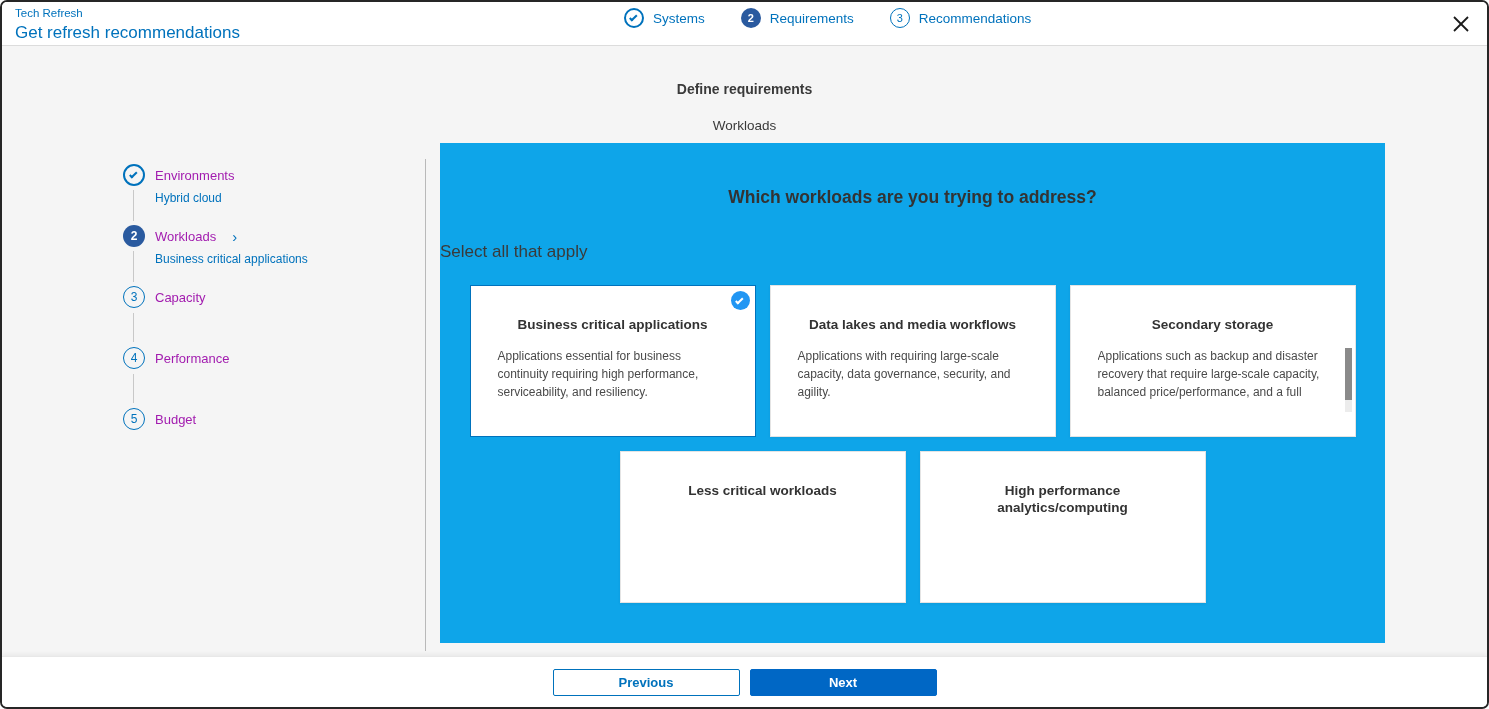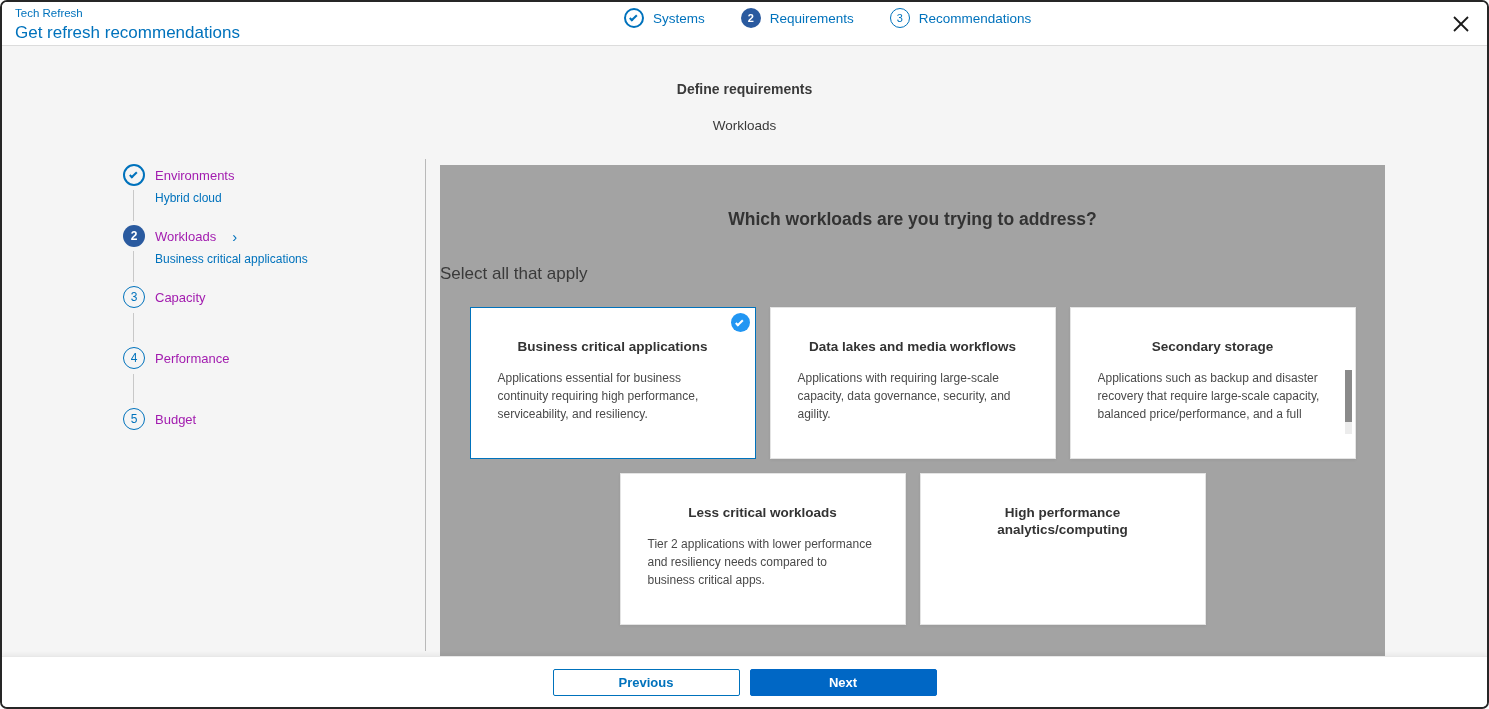--- a/index.html
+++ b/index.html
@@ -76,22 +76,22 @@
   .schevron { font-size: 15px; color: #0072BC; margin-left: 6px; }
   .ssub { margin-left: 32px; margin-top: 5px; font-size: 12px; color: #0072BC; }
   .sconnector {
     position: absolute; left: 10px; top: 27px; width: 1px; height: 29px;
     background: #c8c8c8;
   }
   .sstep.has-sub .sconnector { top: 26px; height: 31px; }
 
   
   .panel {
-    position: absolute; left: 438px; top: 163px; width: 945px; height: 500px;
-    background: #a3a3a3;
+    position: absolute; left: 438px; top: 141px; width: 945px; height: 500px;
+    background: #0ea5e9;
   }
   .panel-question {
     margin-top: 42px; text-align: center;
     font-size: 17.5px; font-weight: bold; color: #333333; line-height: 24px;
   }
   .panel-instruction {
     margin-top: 34px; 
     font-size: 17px; color: #3a3a3a; line-height: 18px;
   }
   .cards-row {
@@ -265,21 +265,20 @@
           <div class="vtrack-rest"></div>
         </div>
       </div>
 
     </div>
 
     <div class="cards-row row2">
 
       <div class="card">
         <div class="card-title">Less critical workloads</div>
-        <div class="card-desc">Tier 2 applications with lower performance and resiliency needs compared to business critical apps.</div>
       </div>
 
       <div class="card">
         <div class="card-title">High performance analytics/computing</div>
       </div>
 
     </div>
   </div>
 
   <div class="footer">

